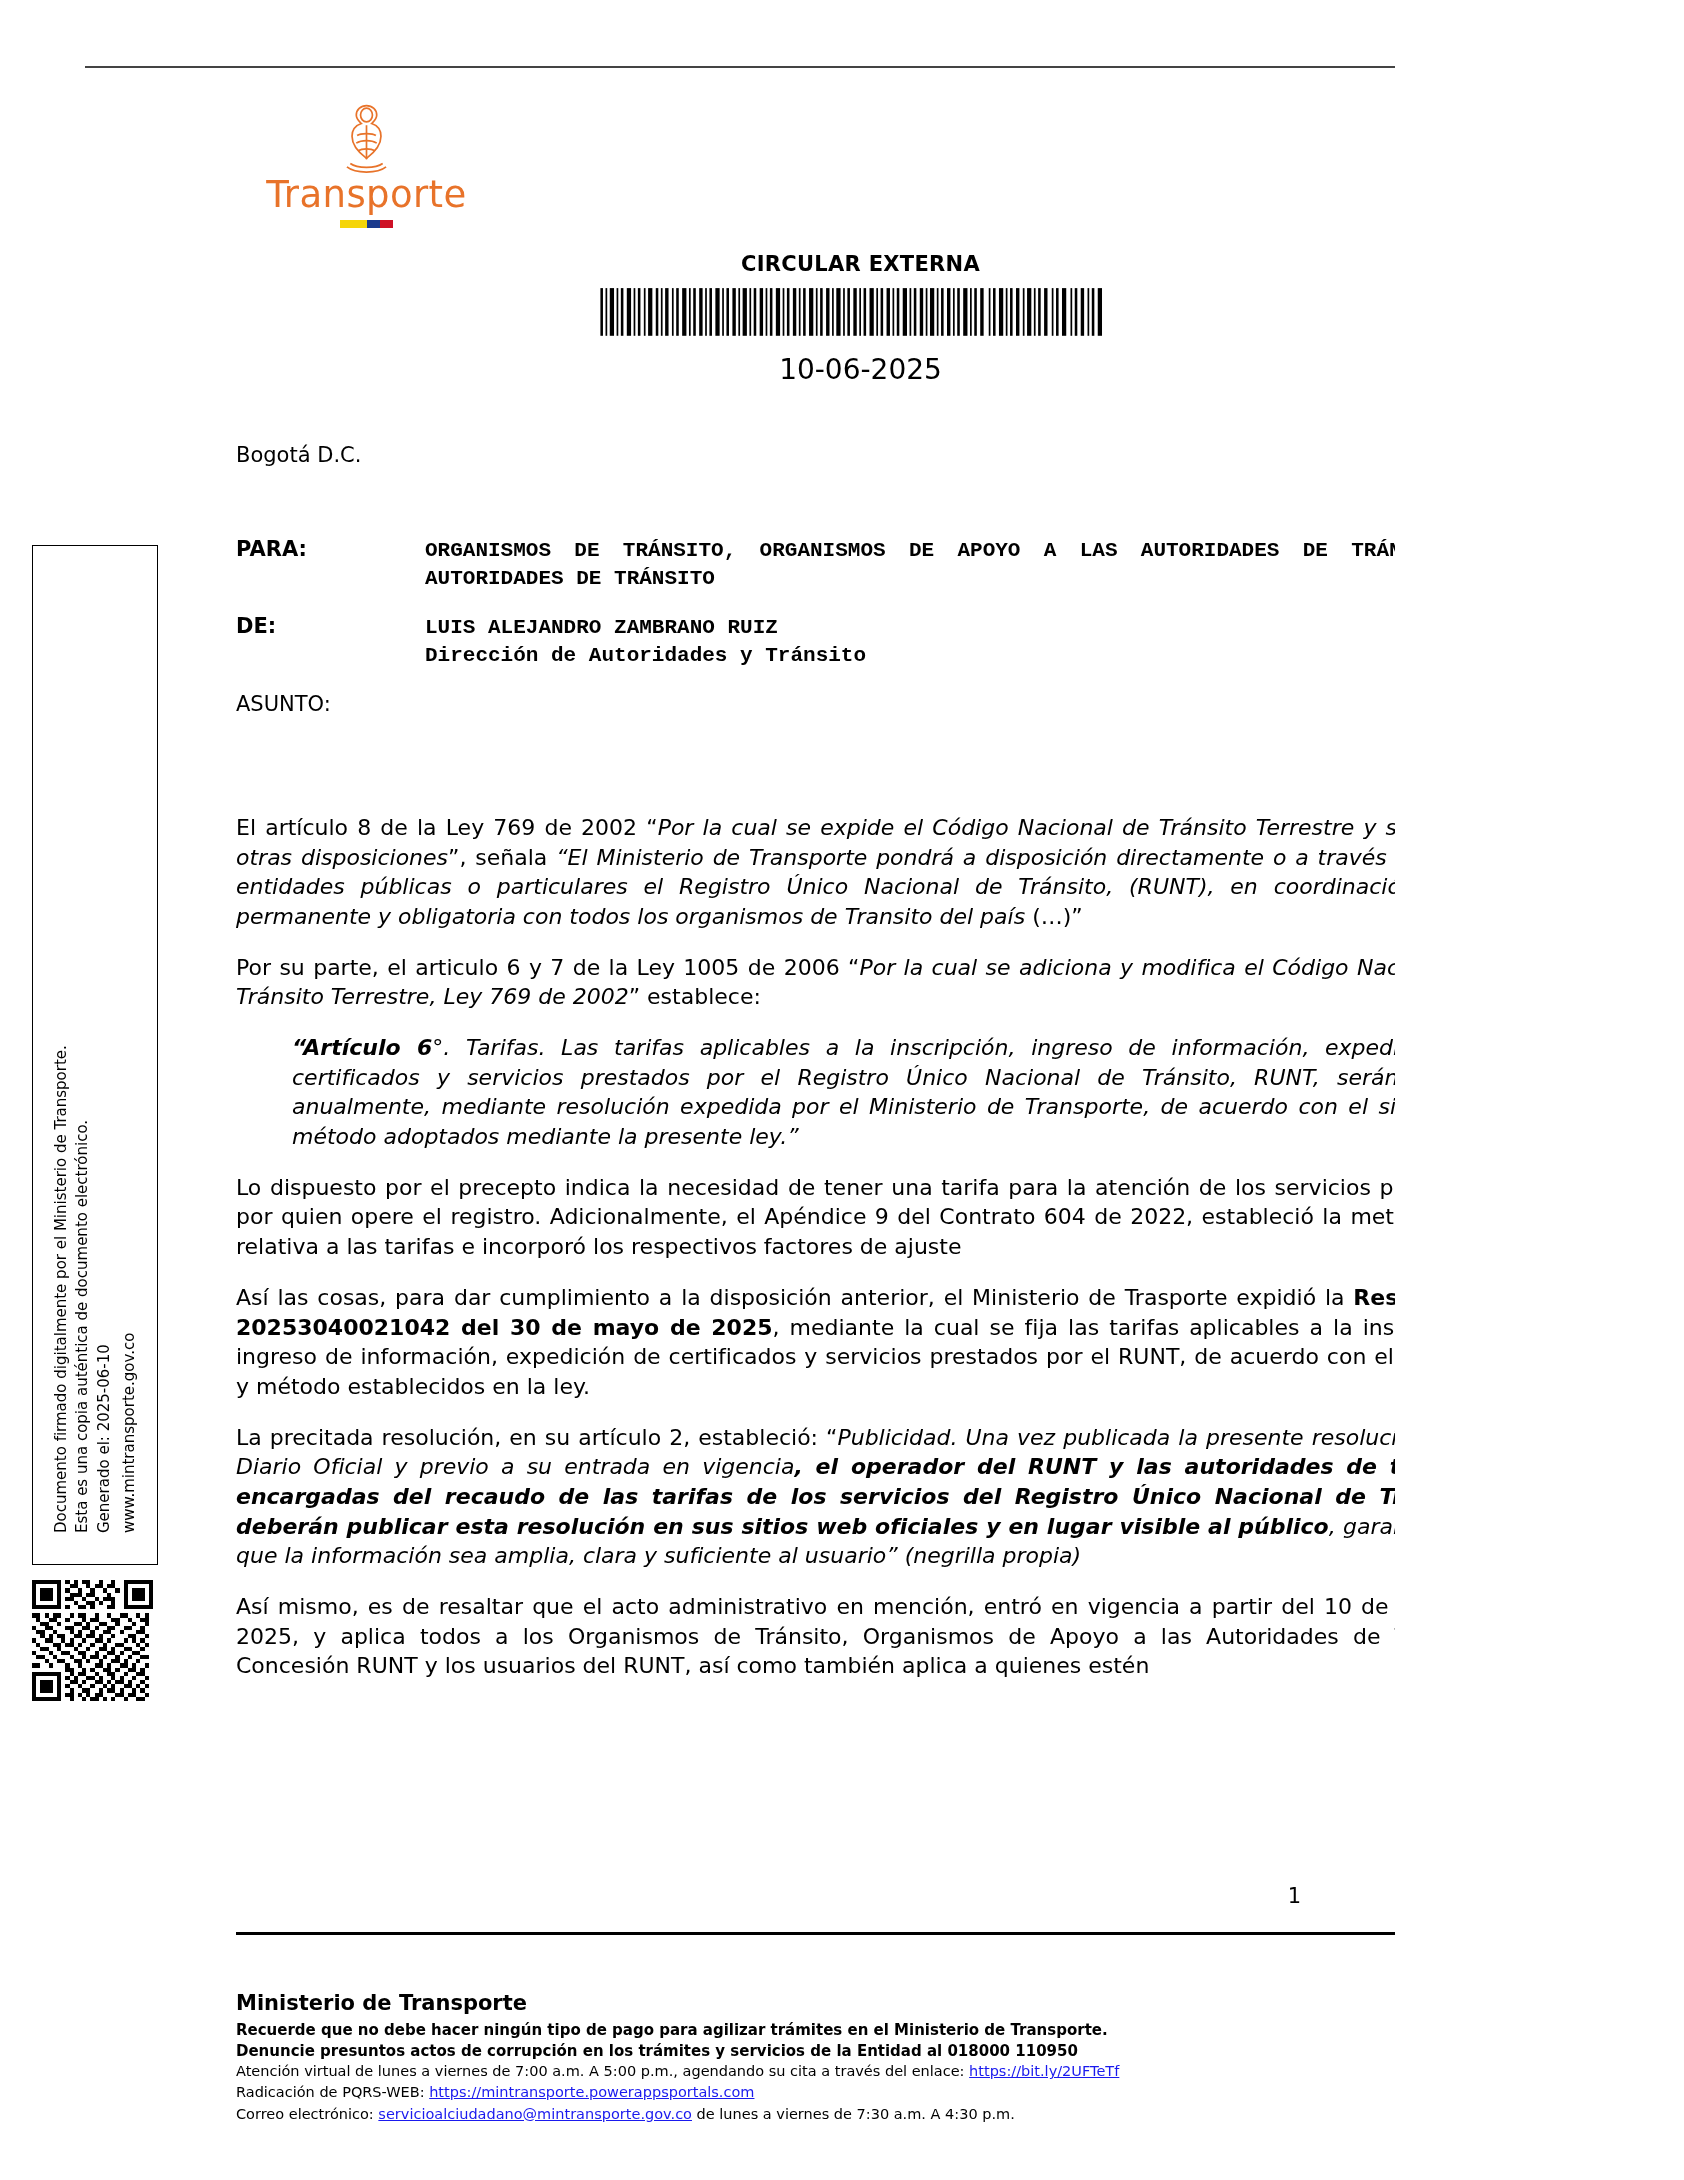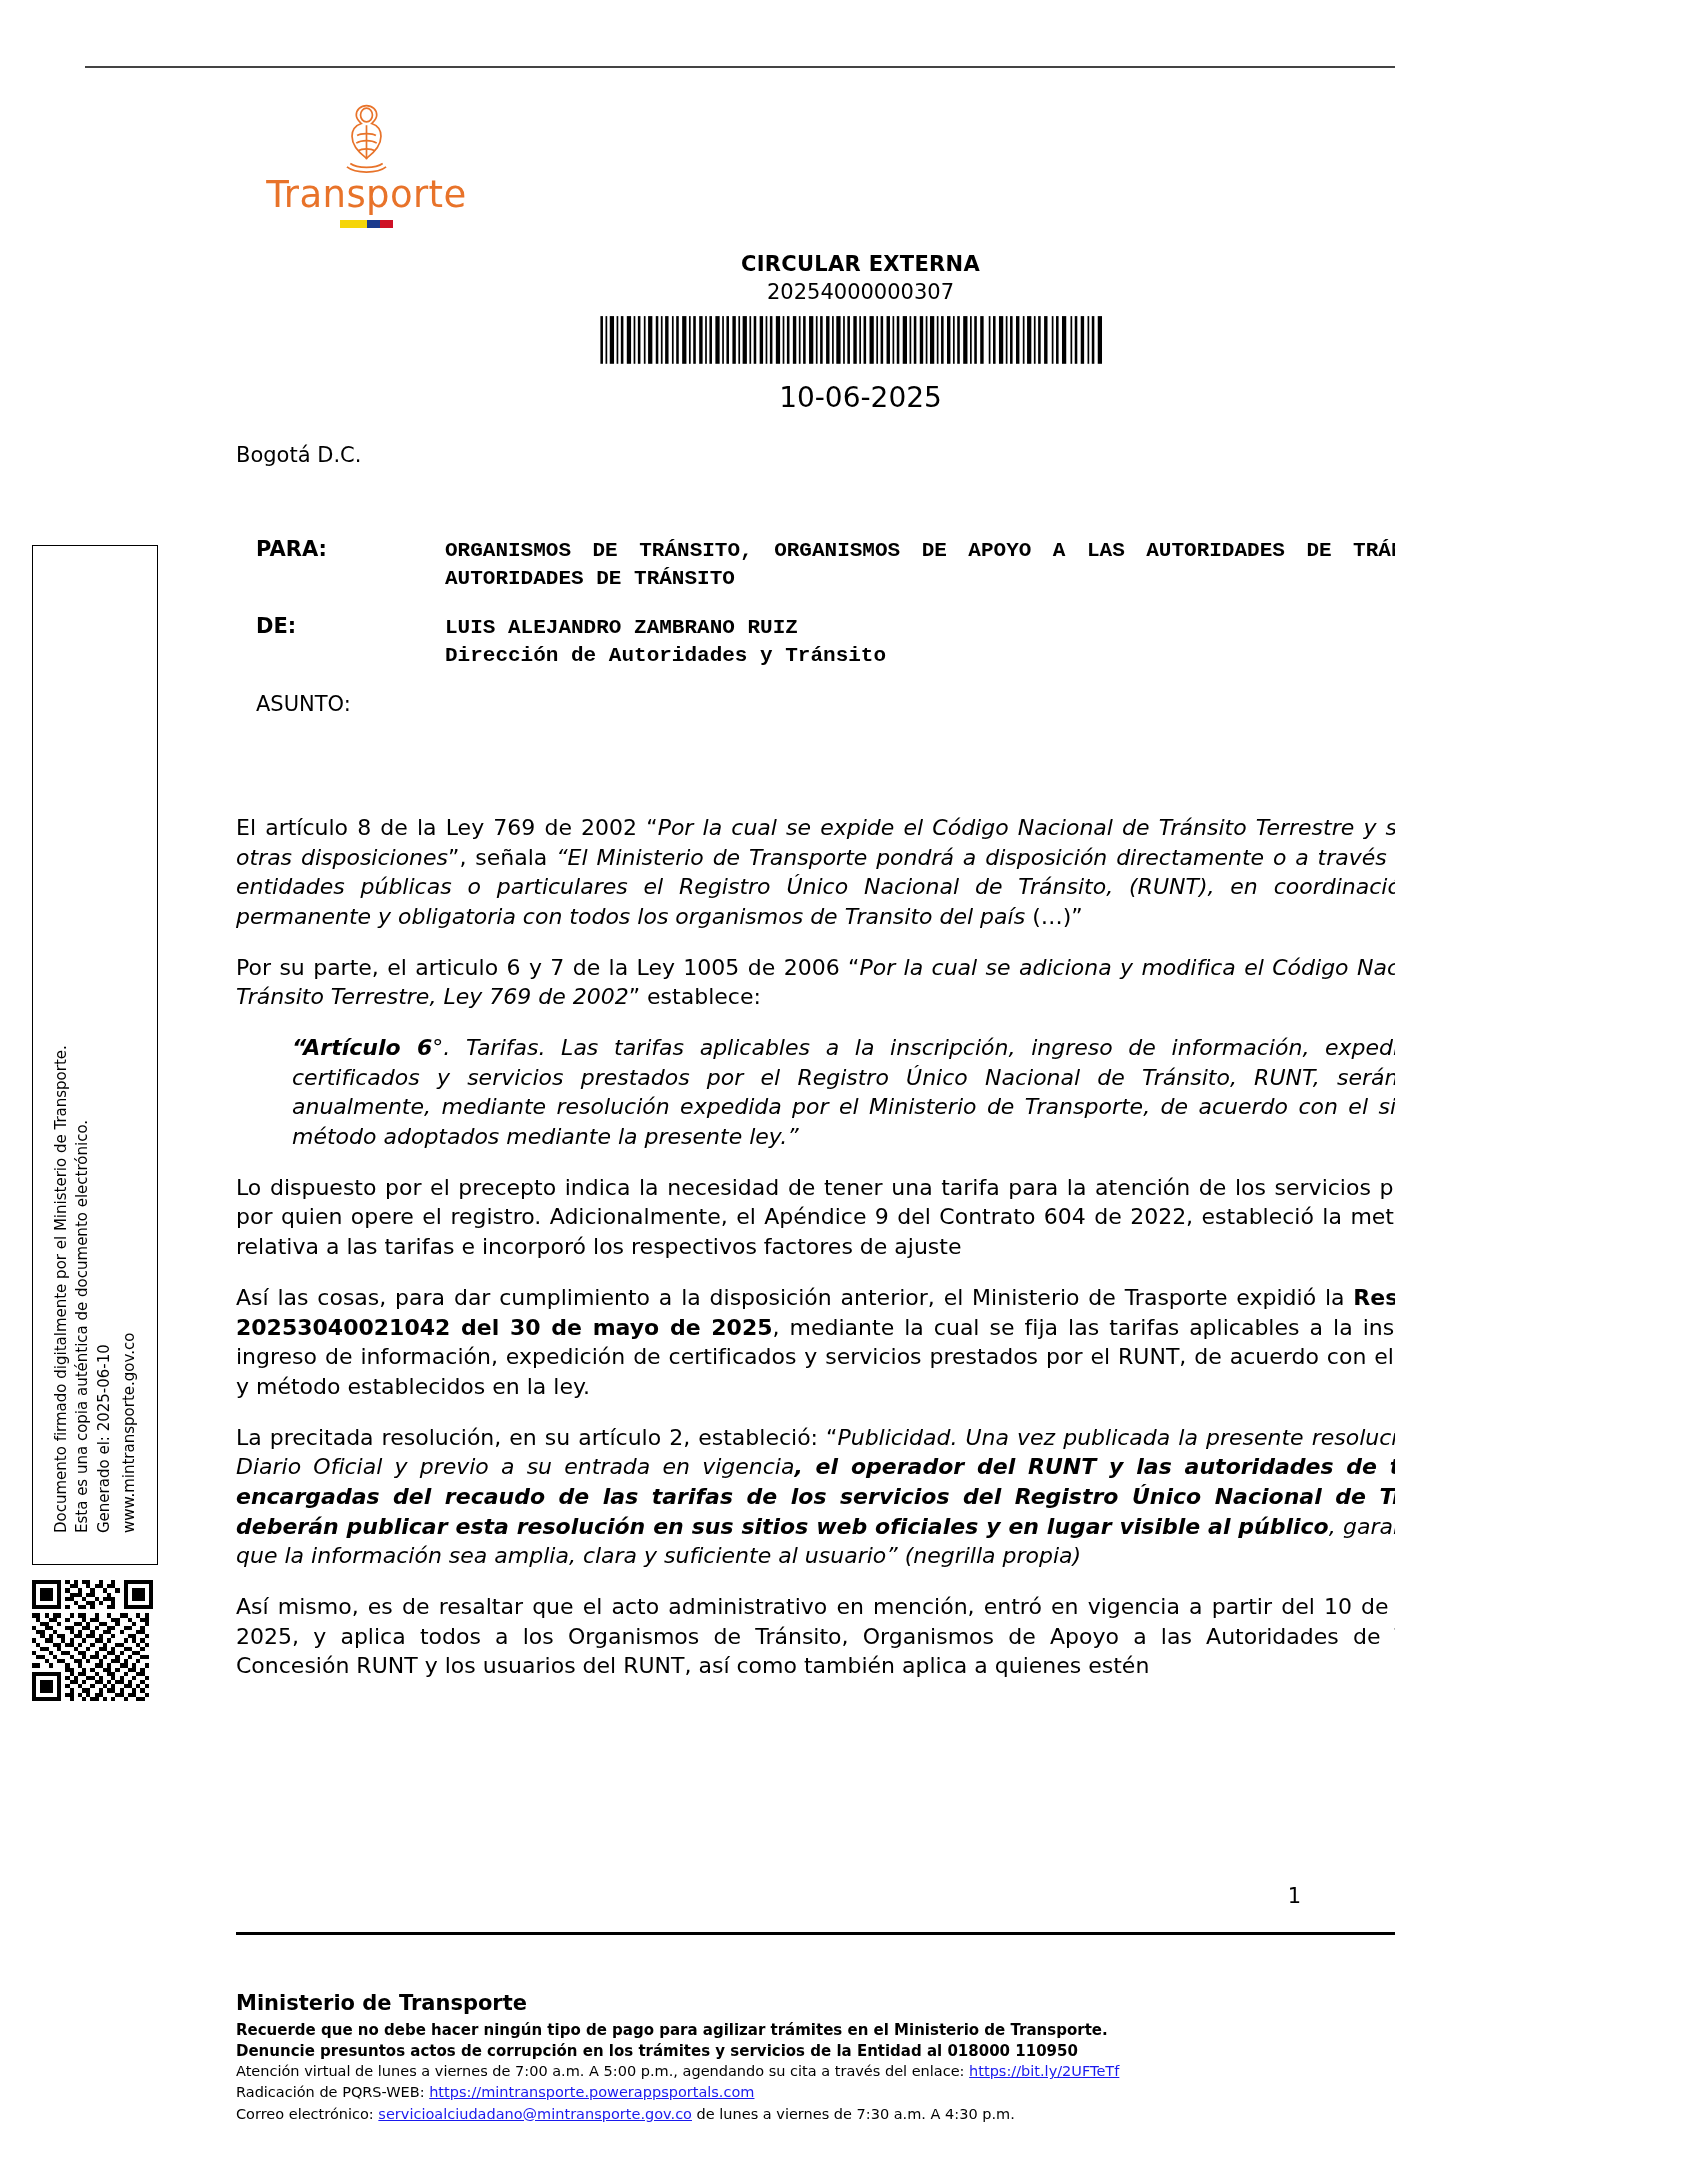--- a/index.html
+++ b/index.html
@@ -140,21 +140,20 @@
   .body {
     position: absolute;
     left: 236px;
     top: 537px;
     width: 1252px;
   }
 
   .row {
     display: flex;
     margin-bottom: 22px;
-    margin-left: 20px;
   }
   .row .lbl {
     width: 189px;
     flex: 0 0 189px;
     font-size: 21px;
   }
   .row .lbl.b { font-weight: bold; }
   .row .val {
     flex: 1;
     font-size: 21px;
@@ -248,21 +247,20 @@
     <div class="logo-word">Transporte</div>
     <div class="logo-flag">
       <i class="flag-y"></i>
         <i class="flag-b"></i>
         <i class="flag-r"></i>
     </div>
   </div>
 
   <div class="doc-head">
     <div class="title">CIRCULAR EXTERNA</div>
-    <div class="number">20254000000307</div>
     <svg class="barcode" viewBox="0 0 620 62">
       <g fill="#000">
         <rect x="4" y="0" width="3" height="56"></rect>
           <rect x="10" y="0" width="2" height="56"></rect>
         <rect x="15" y="0" width="5" height="56"></rect>
           <rect x="23" y="0" width="2" height="56"></rect>
         <rect x="28" y="0" width="3" height="56"></rect>
           <rect x="35" y="0" width="5" height="56"></rect>
         <rect x="43" y="0" width="2" height="56"></rect>
           <rect x="48" y="0" width="3" height="56"></rect>

